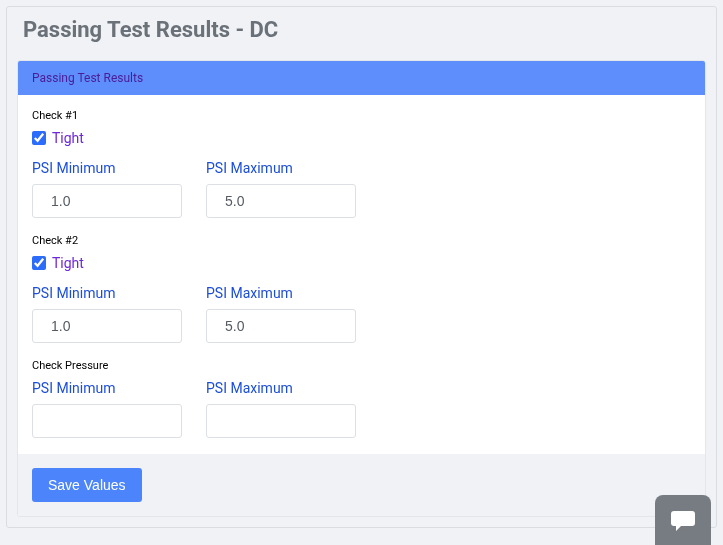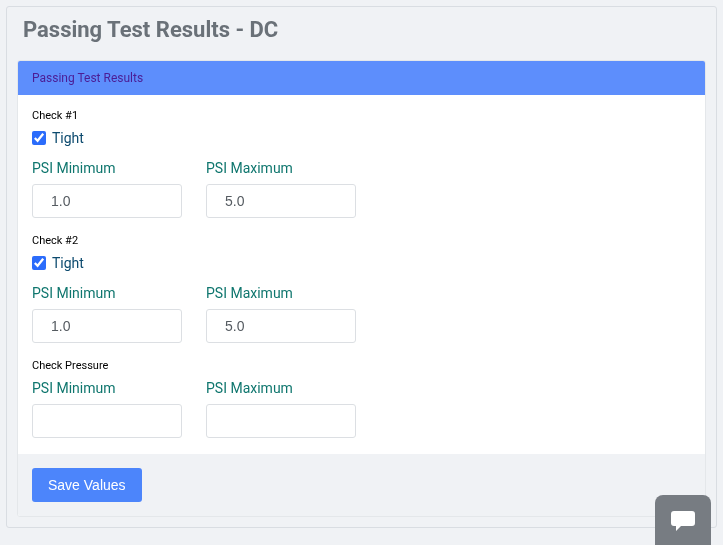--- a/index.html
+++ b/index.html
@@ -57,34 +57,34 @@
       gap: 6px;
       margin-bottom: 14px;
     }
     .checkbox-row input[type="checkbox"] {
       width: 14px;
       height: 14px;
       accent-color: #2b6cfb;
     }
     .checkbox-row label {
       font-size: 14px;
-      color: #0c4a6e;
+      color: #6d28d9;
     }
     .fields-row {
       display: flex;
       gap: 24px;
     }
     .field {
       display: flex;
       flex-direction: column;
       width: 150px;
     }
     .field-label {
       font-size: 14px;
-      color: #0f766e;
+      color: #1d4ed8;
       margin-bottom: 8px;
     }
     .field input[type="text"] {
       border: 1px solid #dcdfe3;
       border-radius: 3px;
       padding: 8px 18px;
       font-size: 14px;
       color: #555b61;
       outline: none;
       width: 100%;

